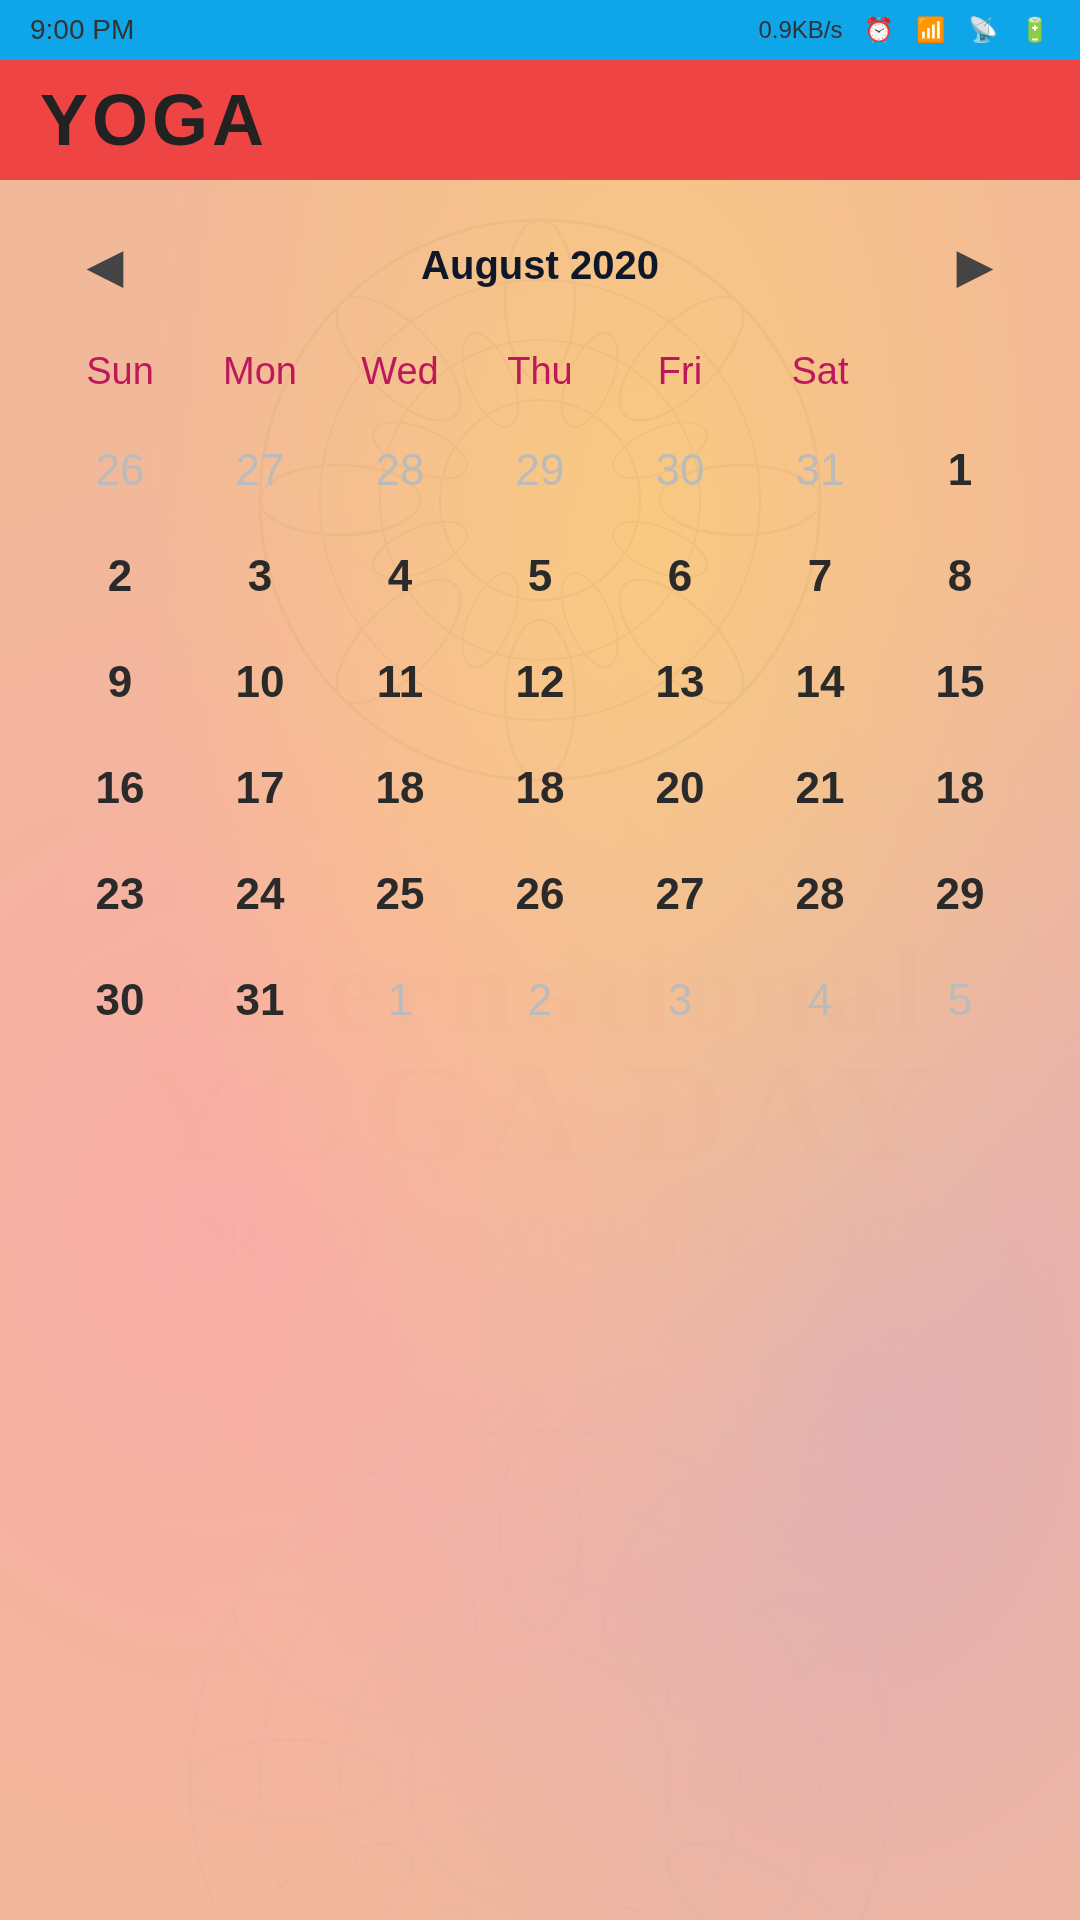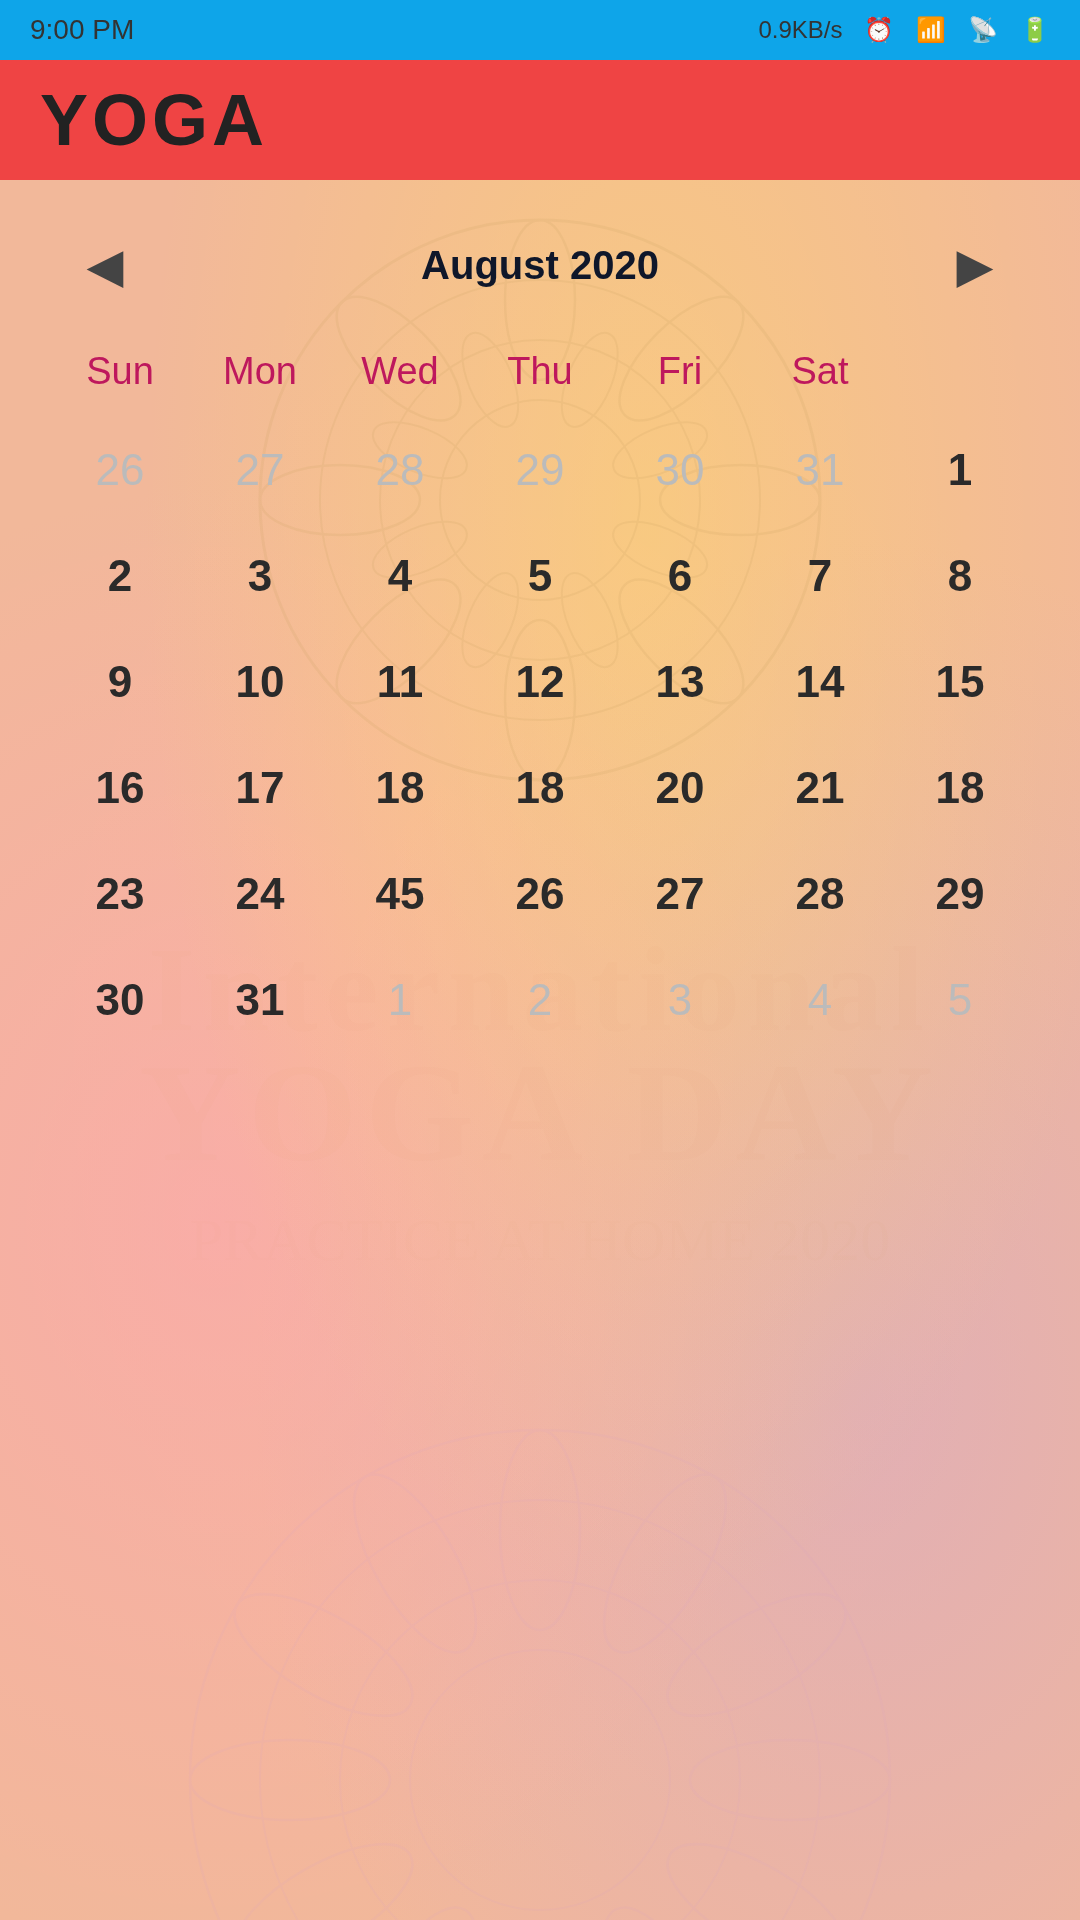--- a/index.html
+++ b/index.html
@@ -267,21 +267,21 @@
         <div class="calendar-cell current-month">15</div>
         <div class="calendar-cell current-month">16</div>
         <div class="calendar-cell current-month">17</div>
         <div class="calendar-cell current-month">18</div>
         <div class="calendar-cell current-month">18</div>
         <div class="calendar-cell current-month">20</div>
         <div class="calendar-cell current-month">21</div>
         <div class="calendar-cell current-month">18</div>
         <div class="calendar-cell current-month">23</div>
         <div class="calendar-cell current-month">24</div>
-        <div class="calendar-cell current-month">45</div>
+        <div class="calendar-cell current-month">25</div>
         <div class="calendar-cell current-month">26</div>
         <div class="calendar-cell current-month">27</div>
         <div class="calendar-cell current-month">28</div>
         <div class="calendar-cell current-month">29</div>
         <div class="calendar-cell current-month">30</div>
         <div class="calendar-cell current-month">31</div>
         <div class="calendar-cell outside-month">1</div>
         <div class="calendar-cell outside-month">2</div>
         <div class="calendar-cell outside-month">3</div>
         <div class="calendar-cell outside-month">4</div>

